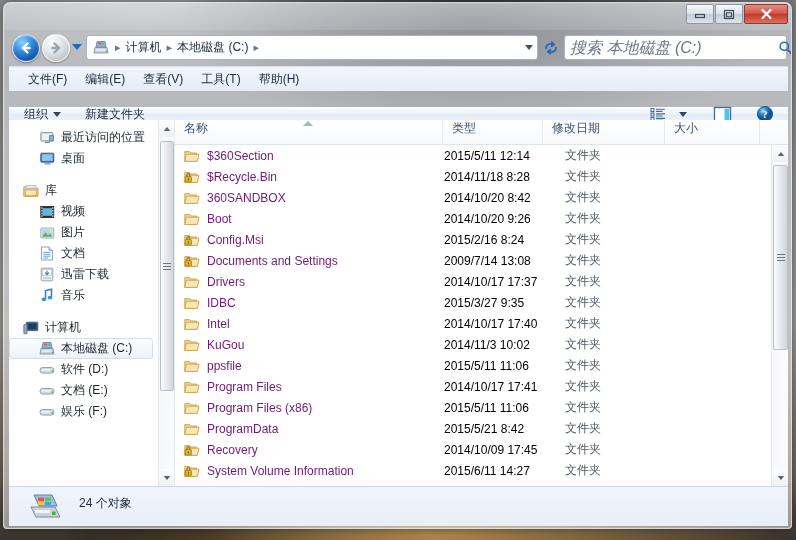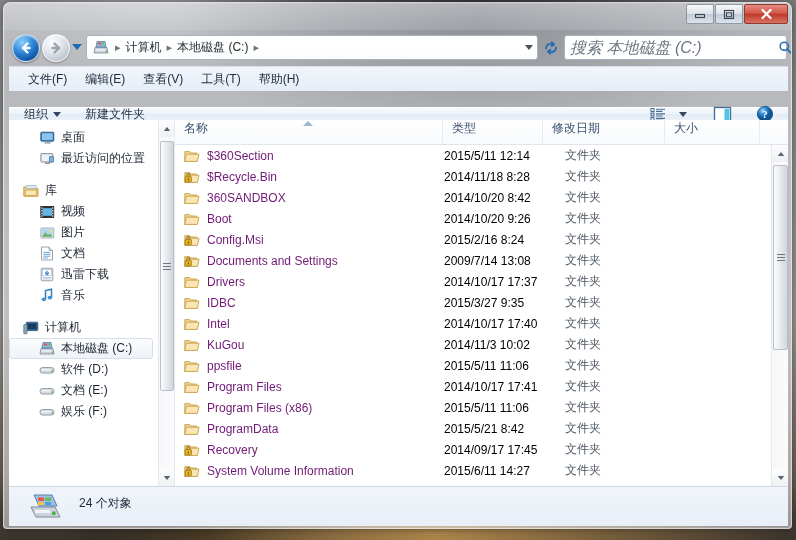--- a/index.html
+++ b/index.html
@@ -310,38 +310,38 @@
   </div>
 
   <div id="content">
 
     <div id="sidebar">
       <div id="sidelist">
 
         <div class="sbrow child">
           <span class="sbicon">
             <svg width="15" height="14" viewBox="0 0 15 14">
-              <rect x="0.8" y="1.2" width="13" height="9" rx="0.8" fill="#3f7fbf" stroke="#2c5b8c" stroke-width="0.9"></rect>
-              <rect x="2" y="2.3" width="10.6" height="6.6" fill="#8fc4ec"></rect>
-              <rect x="4.5" y="10.6" width="6" height="2" fill="#9aa6b2"></rect>
-            </svg>
-          </span>
-          <span>桌面</span>
-        </div>
-
-        <div class="sbrow child">
-          <span class="sbicon">
-            <svg width="15" height="14" viewBox="0 0 15 14">
               <rect x="0.8" y="1.5" width="12" height="8.6" rx="0.8" fill="#c9d2da" stroke="#8b959f" stroke-width="0.9"></rect>
               <rect x="2" y="2.6" width="9.6" height="6.4" fill="#eef2f6"></rect>
               <path d="M9.5 4.5 L13.5 4.5 L13.5 10 L9.5 10 Z" fill="#7fb2dd" stroke="#4c7ba8" stroke-width="0.8"></path>
               <path d="M5 11.2 L10 11.2" stroke="#8b959f" stroke-width="1.4"></path>
             </svg>
           </span>
           <span>最近访问的位置</span>
+        </div>
+
+        <div class="sbrow child">
+          <span class="sbicon">
+            <svg width="15" height="14" viewBox="0 0 15 14">
+              <rect x="0.8" y="1.2" width="13" height="9" rx="0.8" fill="#3f7fbf" stroke="#2c5b8c" stroke-width="0.9"></rect>
+              <rect x="2" y="2.3" width="10.6" height="6.6" fill="#8fc4ec"></rect>
+              <rect x="4.5" y="10.6" width="6" height="2" fill="#9aa6b2"></rect>
+            </svg>
+          </span>
+          <span>桌面</span>
         </div>
 
         <div class="sbspacer"></div>
 
         <div class="sbrow group">
           <span class="sbicon">
             <svg width="16" height="14" viewBox="0 0 16 14">
               <path d="M0.8 3 L6 3 L7.2 4.3 L15 4.3 L15 12.3 L0.8 12.3 Z" fill="#f3d58c" stroke="#c59a3e" stroke-width="0.9"></path>
               <rect x="3" y="1.6" width="10" height="3" fill="#dfe9f2" stroke="#a8b8c8" stroke-width="0.8"></rect>
               <path d="M2 6 L14 6 L13 11.6 L2.6 11.6 Z" fill="#fbe9b5" stroke="#c59a3e" stroke-width="0.8"></path>
@@ -729,21 +729,21 @@
                 <svg width="16" height="14" viewBox="0 0 16 14">
   <path d="M0.8 2.6 L5.6 2.6 L6.9 4 L12.6 4 L12.6 12.4 L0.8 12.4 Z" fill="#f0d69a" stroke="#c9a348" stroke-width="0.9"></path>
   <path d="M2.4 5.2 L15 5.2 L13.4 12.4 L0.8 12.4 Z" fill="#fae6b4" stroke="#c9a348" stroke-width="0.9"></path>
   <rect x="1.2" y="6.6" width="6.2" height="5.2" rx="0.7" fill="#e8b623" stroke="#9a7512" stroke-width="0.8"></rect>
   <path d="M2.9 6.6 L2.9 5.1 A1.45 1.45 0 0 1 5.8 5.1 L5.8 6.6" fill="none" stroke="#9a7512" stroke-width="1.1"></path>
   <rect x="3.9" y="8.4" width="1.1" height="2" fill="#6b5209"></rect>
 </svg>
               </span>
               <span>Recovery</span>
             </span>
-            <span class="fdate">2014/09/17 17:45</span>
+            <span class="fdate">2014/10/09 17:45</span>
             <span class="ftype">文件夹</span>
             <span class="fsize"></span>
           </div>
           <div class="frow">
             <span class="fname">
               <span class="ficon">
                 <svg width="16" height="14" viewBox="0 0 16 14">
   <path d="M0.8 2.6 L5.6 2.6 L6.9 4 L12.6 4 L12.6 12.4 L0.8 12.4 Z" fill="#f0d69a" stroke="#c9a348" stroke-width="0.9"></path>
   <path d="M2.4 5.2 L15 5.2 L13.4 12.4 L0.8 12.4 Z" fill="#fae6b4" stroke="#c9a348" stroke-width="0.9"></path>
   <rect x="1.2" y="6.6" width="6.2" height="5.2" rx="0.7" fill="#e8b623" stroke="#9a7512" stroke-width="0.8"></rect>

